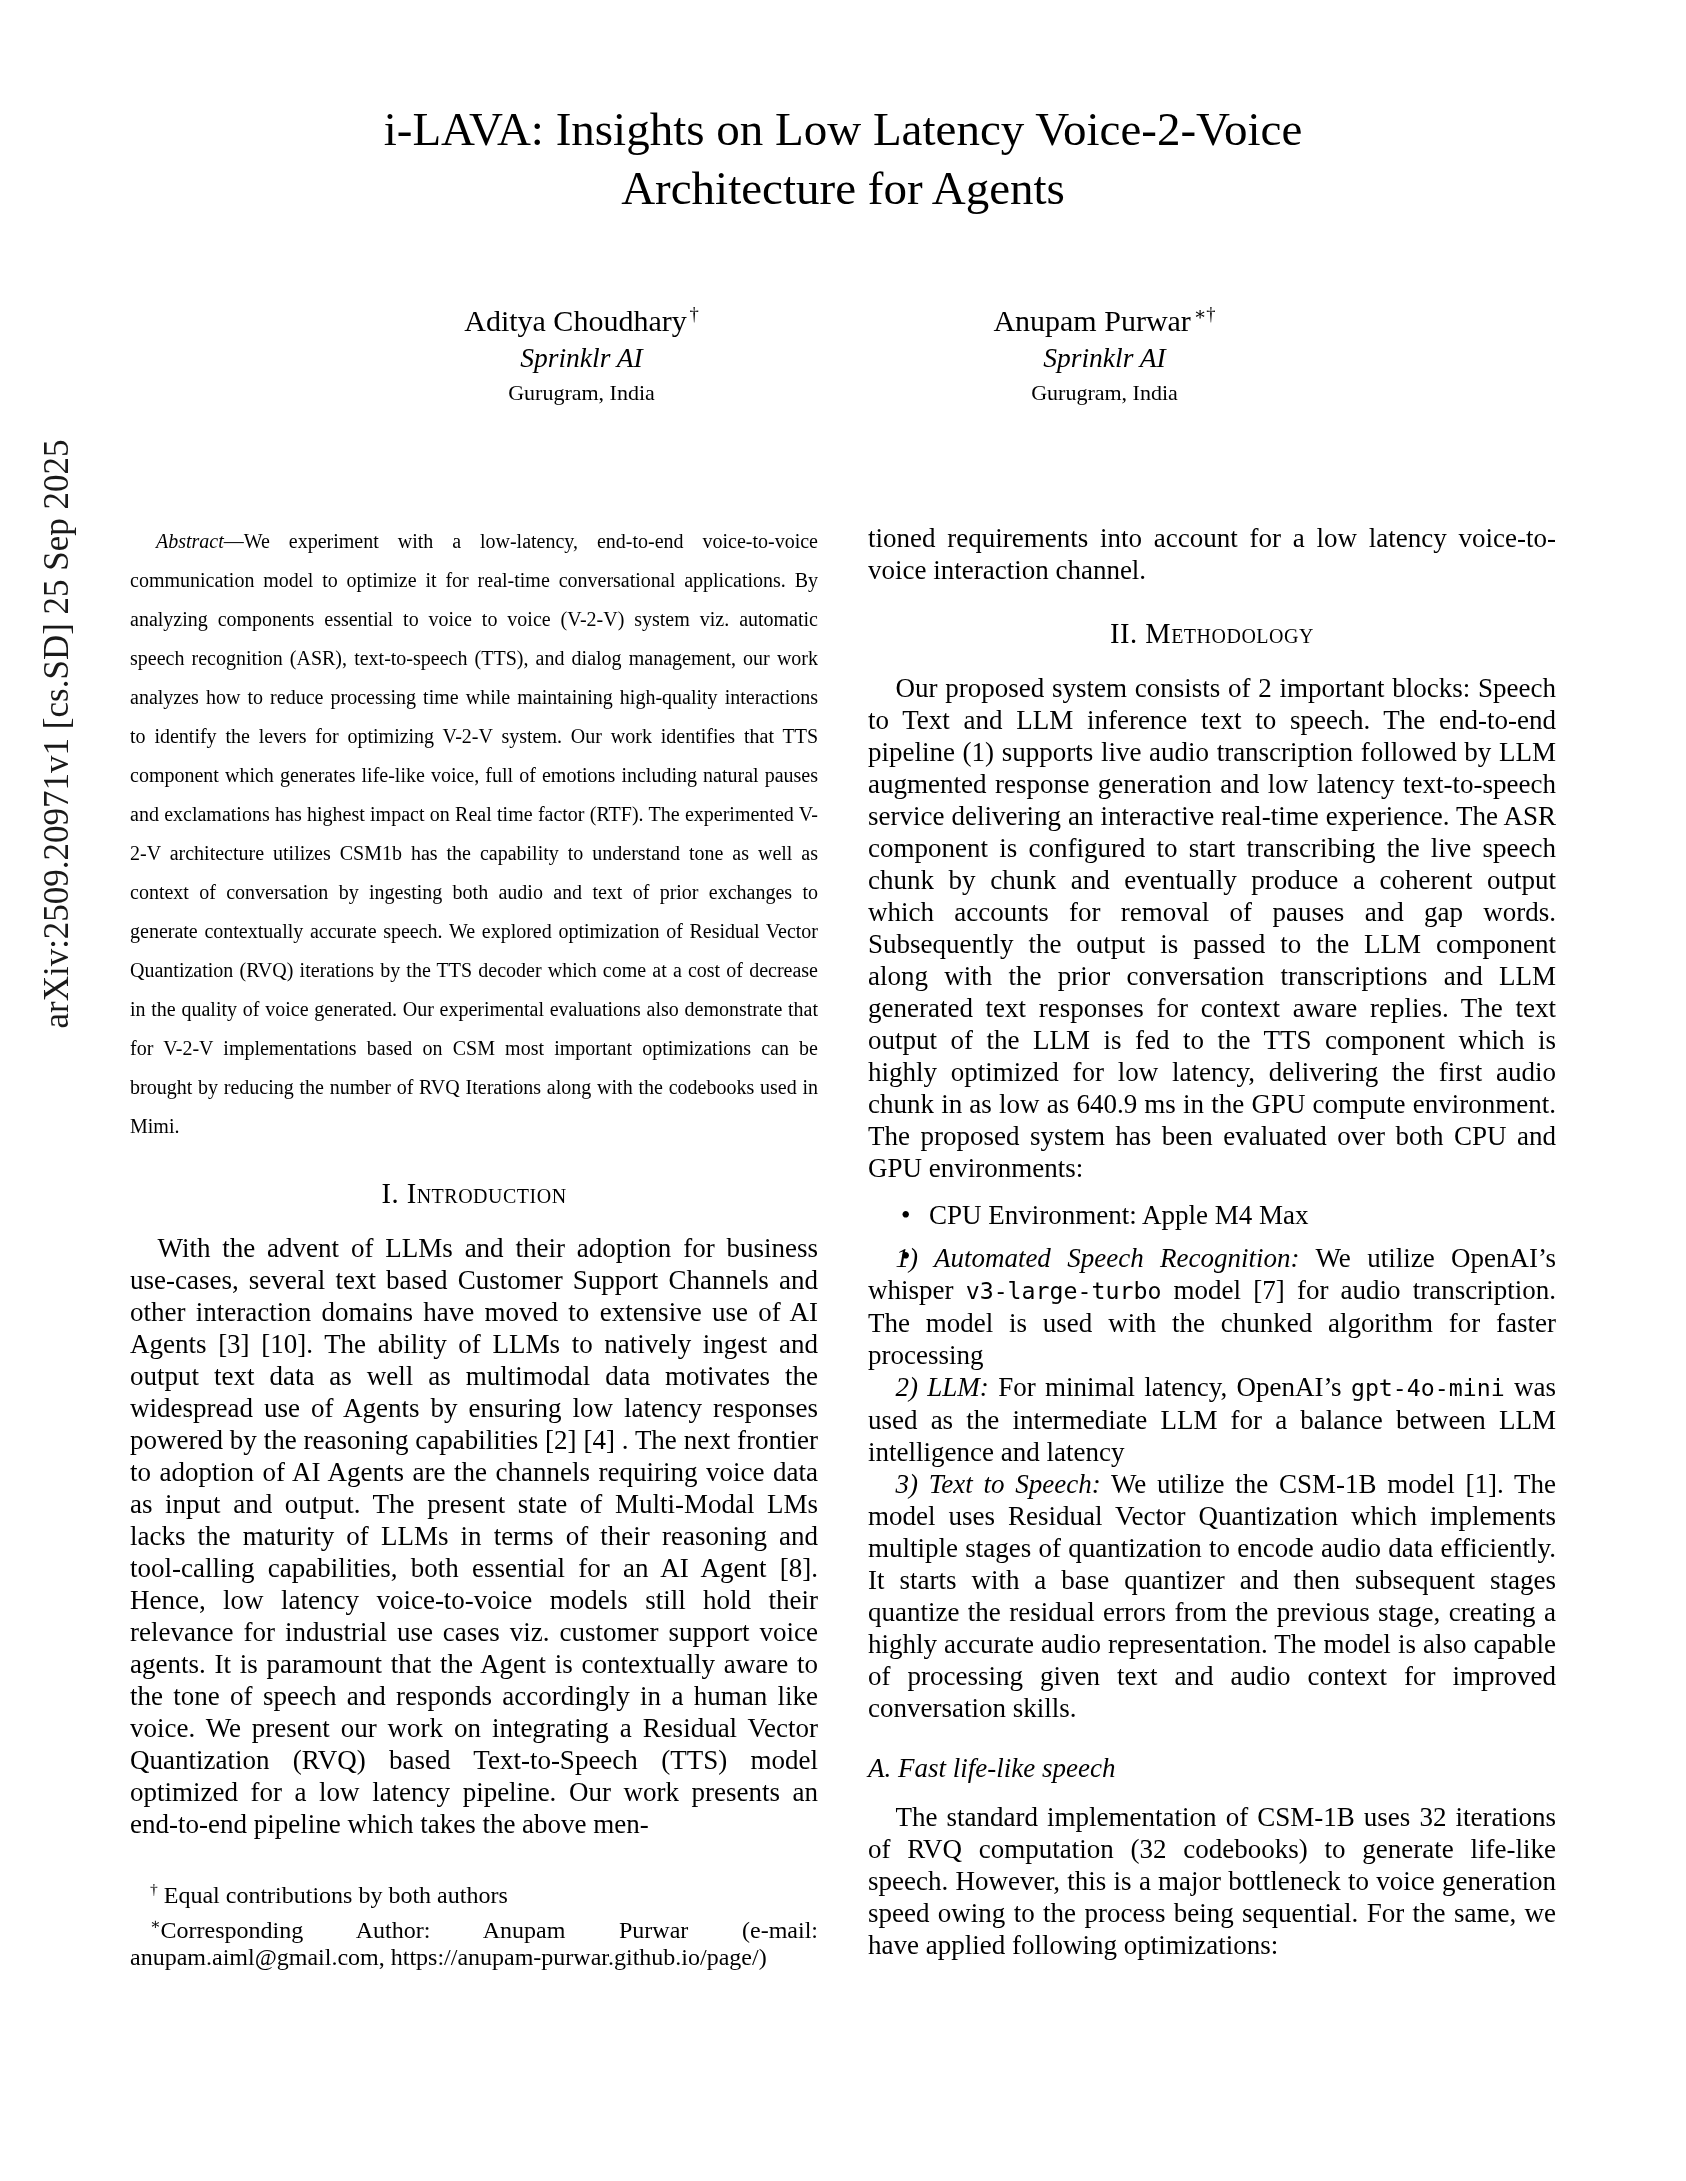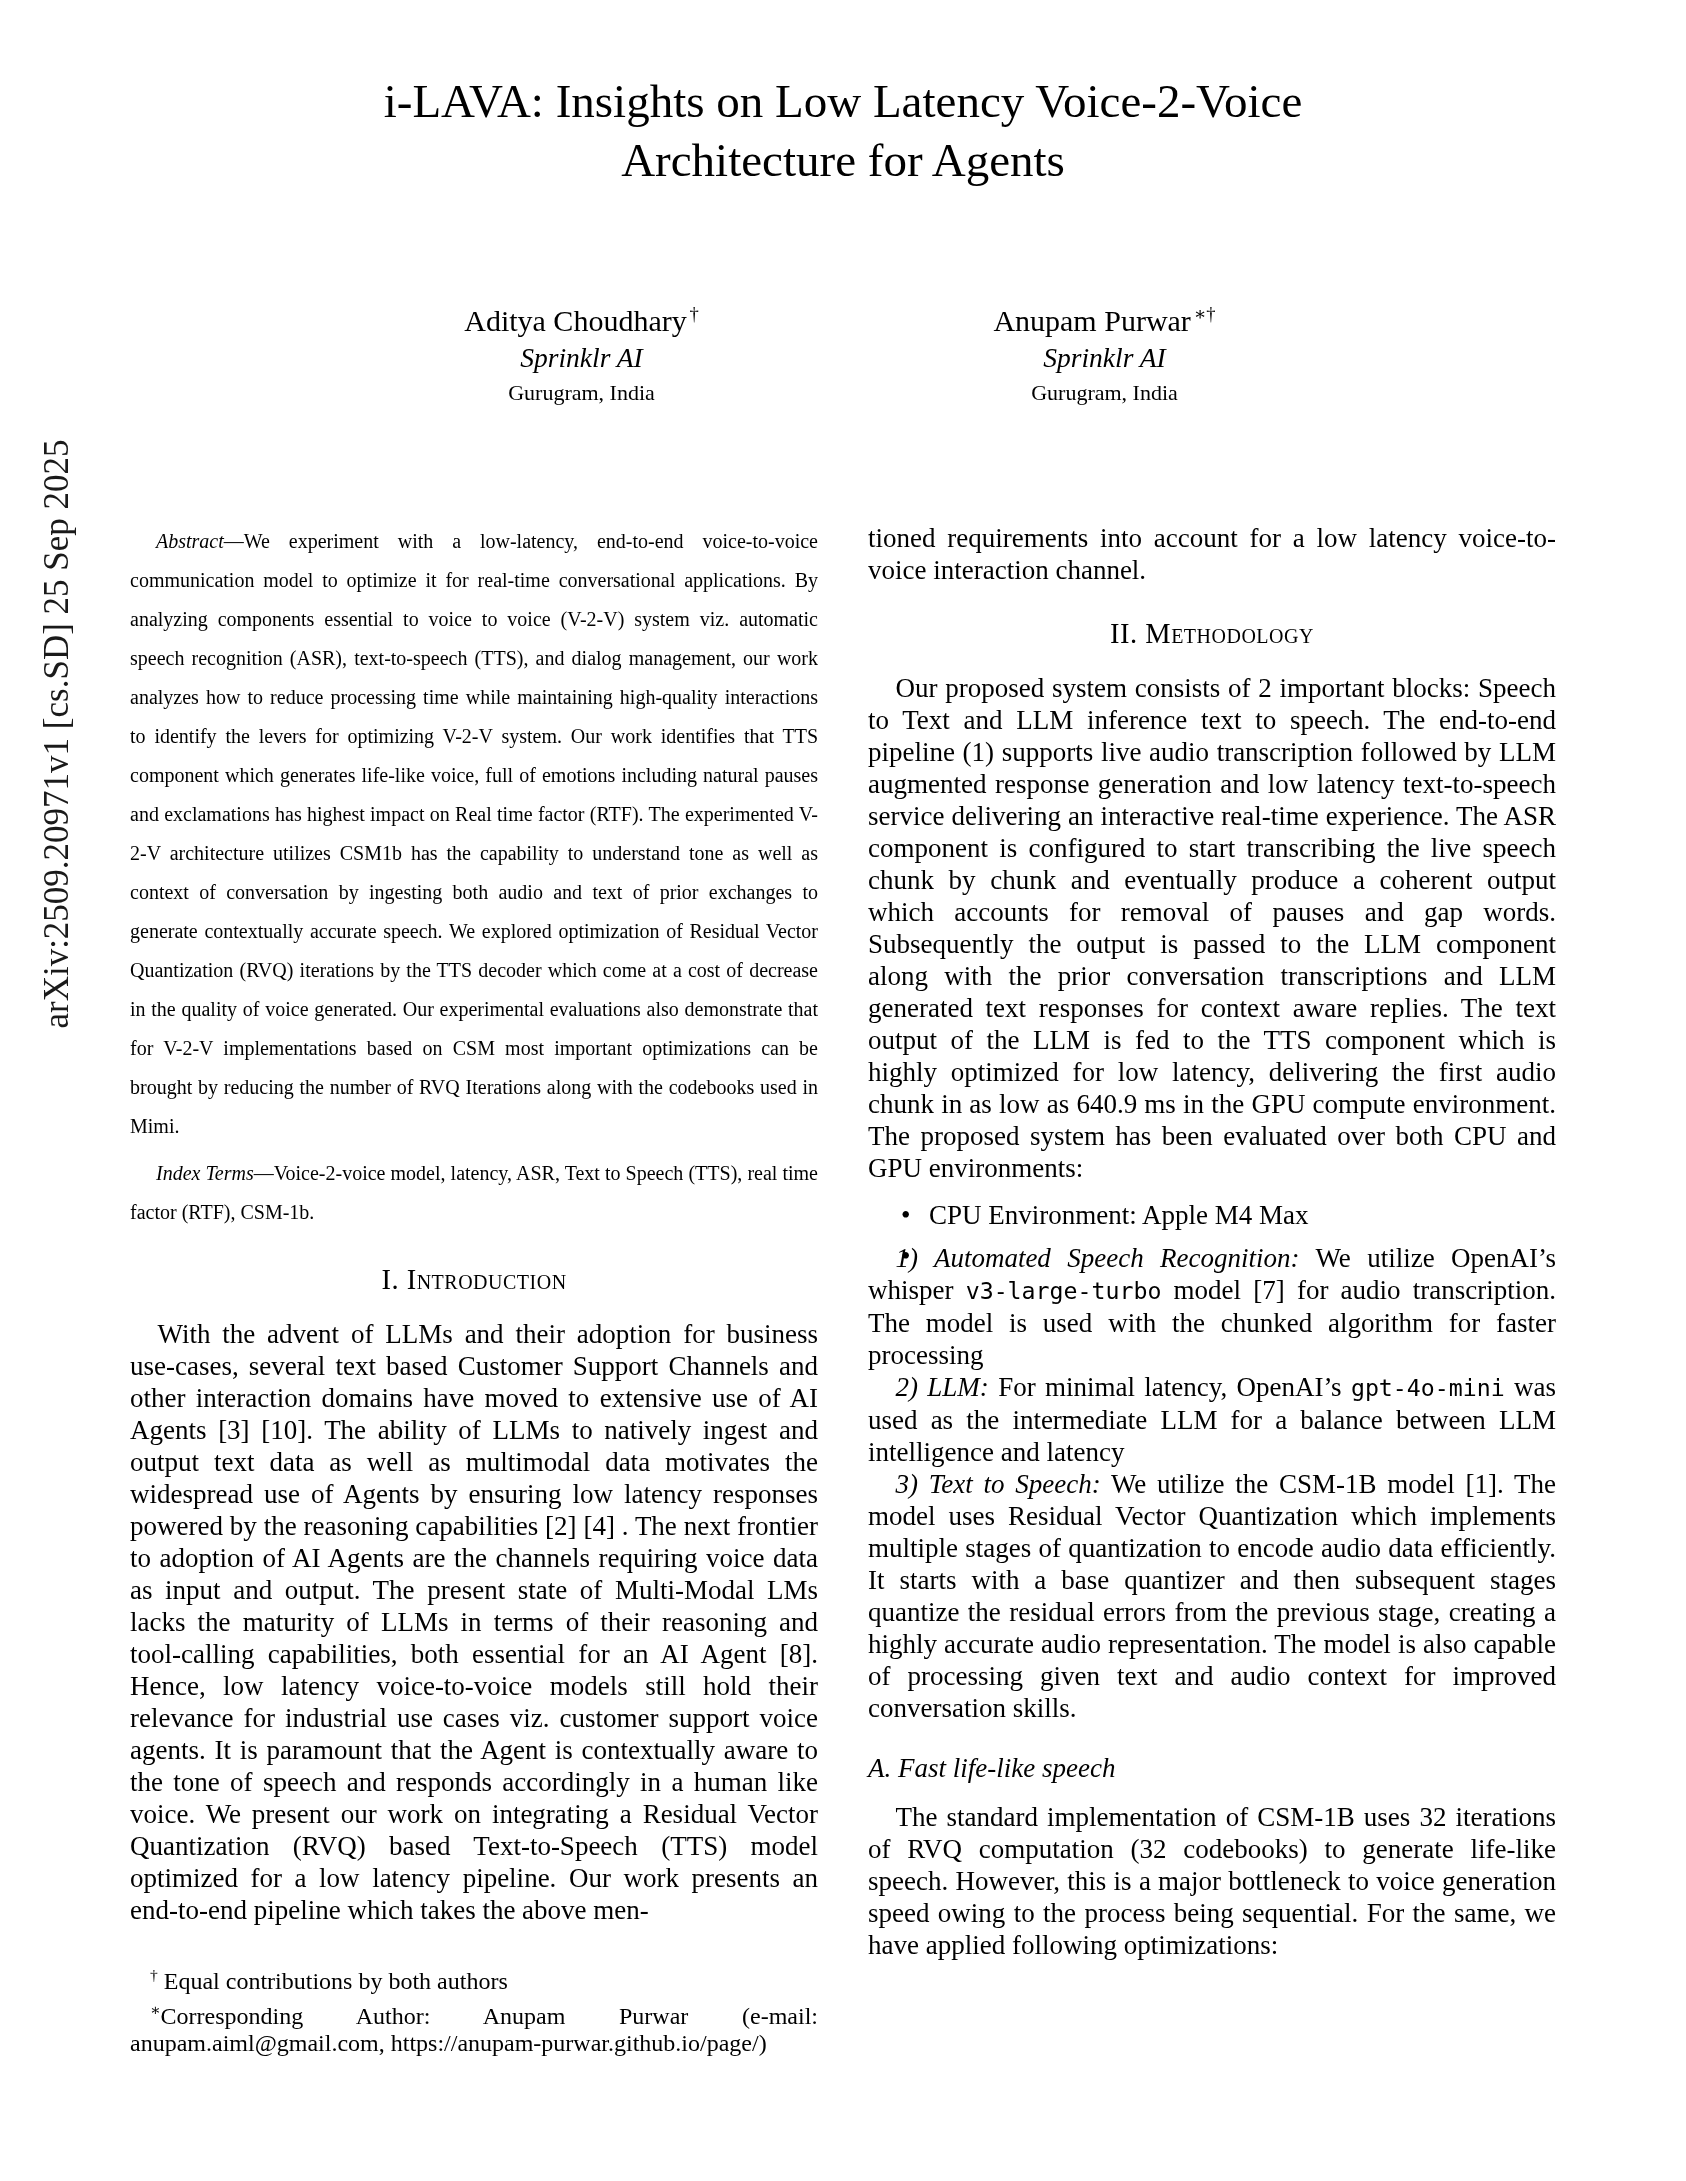--- a/index.html
+++ b/index.html
@@ -9,21 +9,21 @@
   .page { position:absolute; left:0; top:0; width:1686px; height:2182px; background:#ffffff; overflow:hidden; }
 
   
   .arxiv-label {
     position:absolute; left:-269px; top:714px; width:652px; height:40px;
     transform:rotate(-90deg);
     font-size:35px; text-align:center; white-space:nowrap; color:#1a1a1a;
   }
 
   .title {
-    position:absolute; top:72px; left:50%; transform:translateX(-50%);
+    position:absolute; top:100px; left:50%; transform:translateX(-50%);
     width:1084px; text-align:center;
     font-size:47px; line-height:59px; font-weight:normal;
   }
 
   .authors {
     position:absolute; top:294px; left:0; width:100%;
     display:flex; justify-content:center; gap:64px;
   }
   .author { width:459px; text-align:center; }
   .author-name { font-size:30px; line-height:39px; }
@@ -94,23 +94,20 @@
       <div class="author-loc">Gurugram, India</div>
     </div>
   </div>
 
   <div class="col col-left">
 
     <p class="abstract">
       <span class="lead">Abstract</span><span>—We experiment with a low-latency, end-to-end voice-to-voice communication model to optimize it for real-time conversational applications. By analyzing components essential to voice to voice (V-2-V) system viz. automatic speech recognition (ASR), text-to-speech (TTS), and dialog management, our work analyzes how to reduce processing time while maintaining high-quality interactions to identify the levers for optimizing V-2-V system. Our work identifies that TTS component which generates life-like voice, full of emotions including natural pauses and exclamations has highest impact on Real time factor (RTF). The experimented V-2-V architecture utilizes CSM1b has the capability to understand tone as well as context of conversation by ingesting both audio and text of prior exchanges to generate contextually accurate speech. We explored optimization of Residual Vector Quantization (RVQ) iterations by the TTS decoder which come at a cost of decrease in the quality of voice generated. Our experimental evaluations also demonstrate that for V-2-V implementations based on CSM most important optimizations can be brought by reducing the number of RVQ Iterations along with the codebooks used in Mimi.</span>
     </p>
 
-    <p class="abstract index-terms">
-      <span class="lead">Index Terms</span><span>—Voice-2-voice model, latency, ASR, Text to Speech (TTS), real time factor (RTF), CSM-1b.</span>
-    </p>
 
     <h2 class="section-heading">I. Introduction</h2>
 
     <p class="body-para">With the advent of LLMs and their adoption for business use-cases, several text based Customer Support Channels and other interaction domains have moved to extensive use of AI Agents [3] [10]. The ability of LLMs to natively ingest and output text data as well as multimodal data motivates the widespread use of Agents by ensuring low latency responses powered by the reasoning capabilities [2] [4] . The next frontier to adoption of AI Agents are the channels requiring voice data as input and output. The present state of Multi-Modal LMs lacks the maturity of LLMs in terms of their reasoning and tool-calling capabilities, both essential for an AI Agent [8]. Hence, low latency voice-to-voice models still hold their relevance for industrial use cases viz. customer support voice agents. It is paramount that the Agent is contextually aware to the tone of speech and responds accordingly in a human like voice. We present our work on integrating a Residual Vector Quantization (RVQ) based Text-to-Speech (TTS) model optimized for a low latency pipeline. Our work presents an end-to-end pipeline which takes the above men-</p>
 
     <div class="footnotes">
       <p class="footnote">
         <sup>†</sup><span> Equal contributions by both authors</span>
       </p>
       <p class="footnote">

